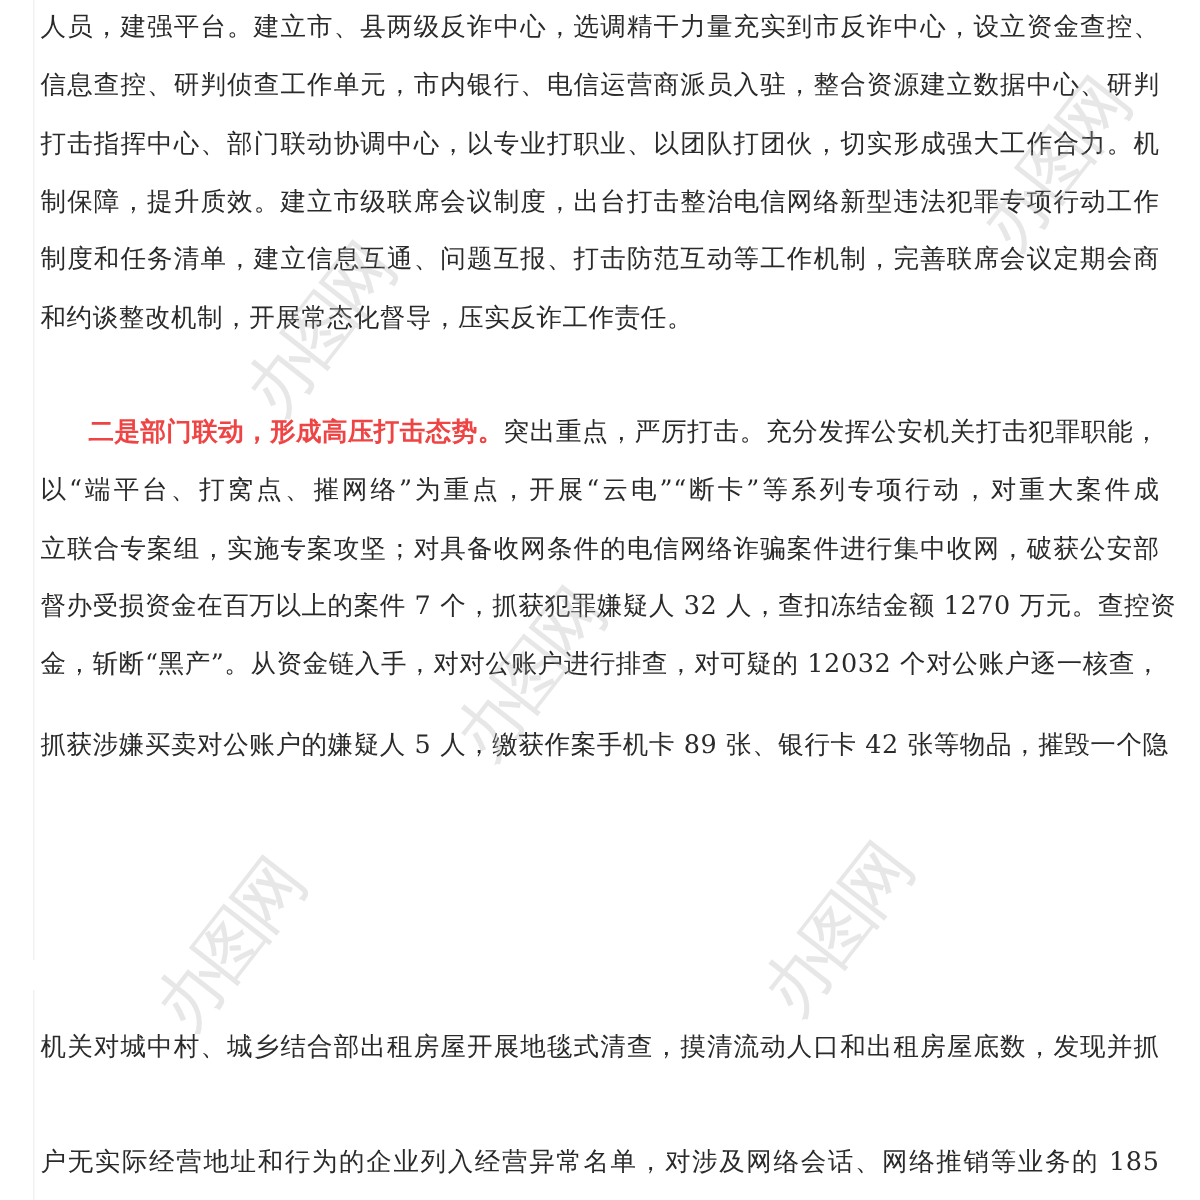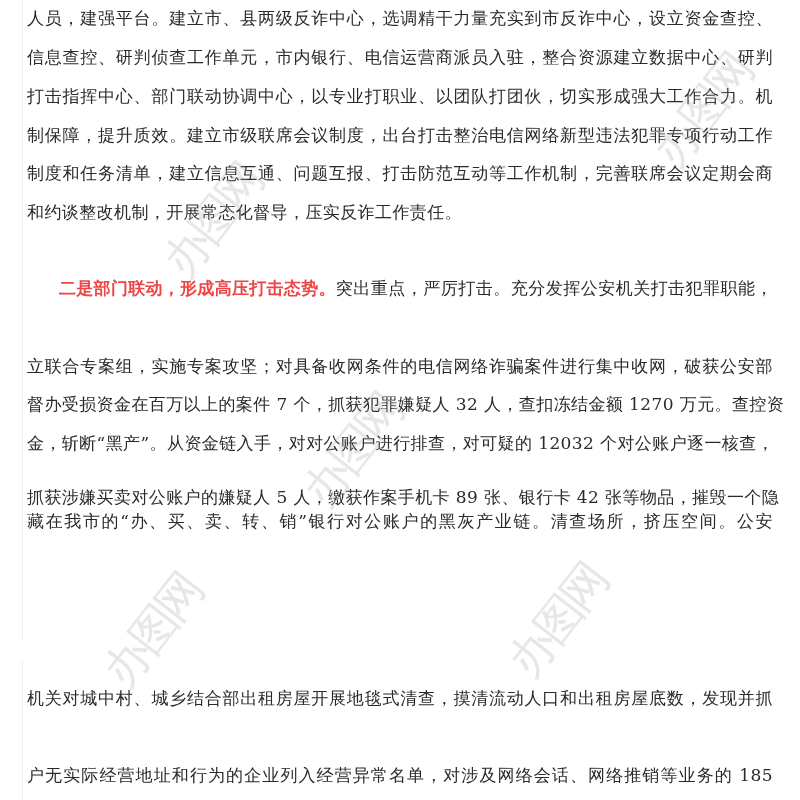--- a/index.html
+++ b/index.html
@@ -42,25 +42,25 @@
   <div class="line" style="top:6px;">人员，建强平台。建立市、县两级反诈中心，选调精干力量充实到市反诈中心，设立资金查控、</div>
   <div class="line" style="top:84px;">打击指挥中心、部门联动协调中心，以专业打职业、以团队打团伙，切实形成强大工作合力。机</div>
   <div class="line" style="top:45px;">信息查控、研判侦查工作单元，市内银行、电信运营商派员入驻，整合资源建立数据中心、研判</div>
   <div class="line" style="top:123px;">制保障，提升质效。建立市级联席会议制度，出台打击整治电信网络新型违法犯罪专项行动工作</div>
   <div class="line" style="top:161px;">制度和任务清单，建立信息互通、问题互报、打击防范互动等工作机制，完善联席会议定期会商</div>
   <div class="line" style="top:200px;text-align-last:left;">和约谈整改机制，开展常态化督导，压实反诈工作责任。</div>
 
   <div class="line indent" style="top:276px;">
     <span class="bold">二是部门联动，形成高压打击态势。</span><span>突出重点，严厉打击。充分发挥公安机关打击犯罪职能，</span>
   </div>
+  <div class="line" style="top:315px;">以“端平台、打窝点、摧网络”为重点，开展“云电”“断卡”等系列专项行动，对重大案件成</div>
   <div class="line" style="top:354px;">立联合专案组，实施专案攻坚；对具备收网条件的电信网络诈骗案件进行集中收网，破获公安部</div>
   <div class="line" style="top:392px;">督办受损资金在百万以上的案件 7 个，抓获犯罪嫌疑人 32 人，查扣冻结金额 1270 万元。查控资</div>
   <div class="line" style="top:431px;">金，斩断“黑产”。从资金链入手，对对公账户进行排查，对可疑的 12032 个对公账户逐一核查，</div>
   <div class="line" style="top:485px;">抓获涉嫌买卖对公账户的嫌疑人 5 人，缴获作案手机卡 89 张、银行卡 42 张等物品，摧毁一个隐</div>
-  <div class="line" style="top:509px;">藏在我市的“办、买、卖、转、销”银行对公账户的黑灰产业链。清查场所，挤压空间。公安</div>
 </div>
 
 <div class="page page-2">
   <div class="page-edge" style="top:0;height:140px;"></div>
   <div class="line" style="top:26px;">机关对城中村、城乡结合部出租房屋开展地毯式清查，摸清流动人口和出租房屋底数，发现并抓</div>
   <div class="line" style="top:103px;">户无实际经营地址和行为的企业列入经营异常名单，对涉及网络会话、网络推销等业务的 185</div>
 </div>
 
 <div class="watermark" style="left:150px;top:190px;">办图网</div>
 <div class="watermark" style="left:290px;top:420px;">办图网</div>

